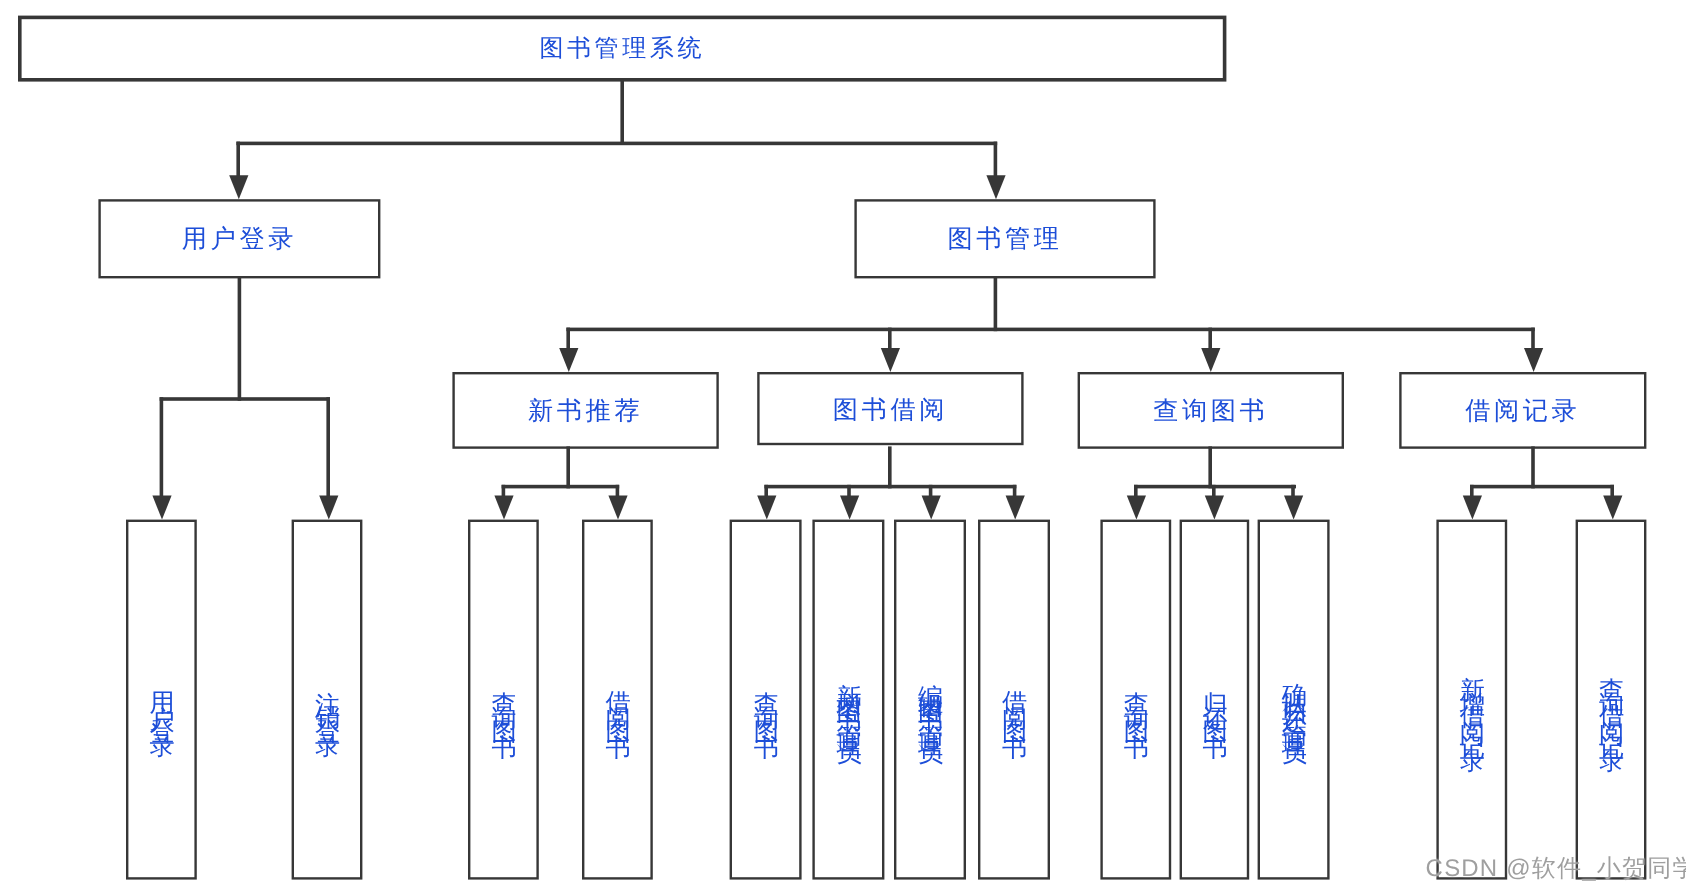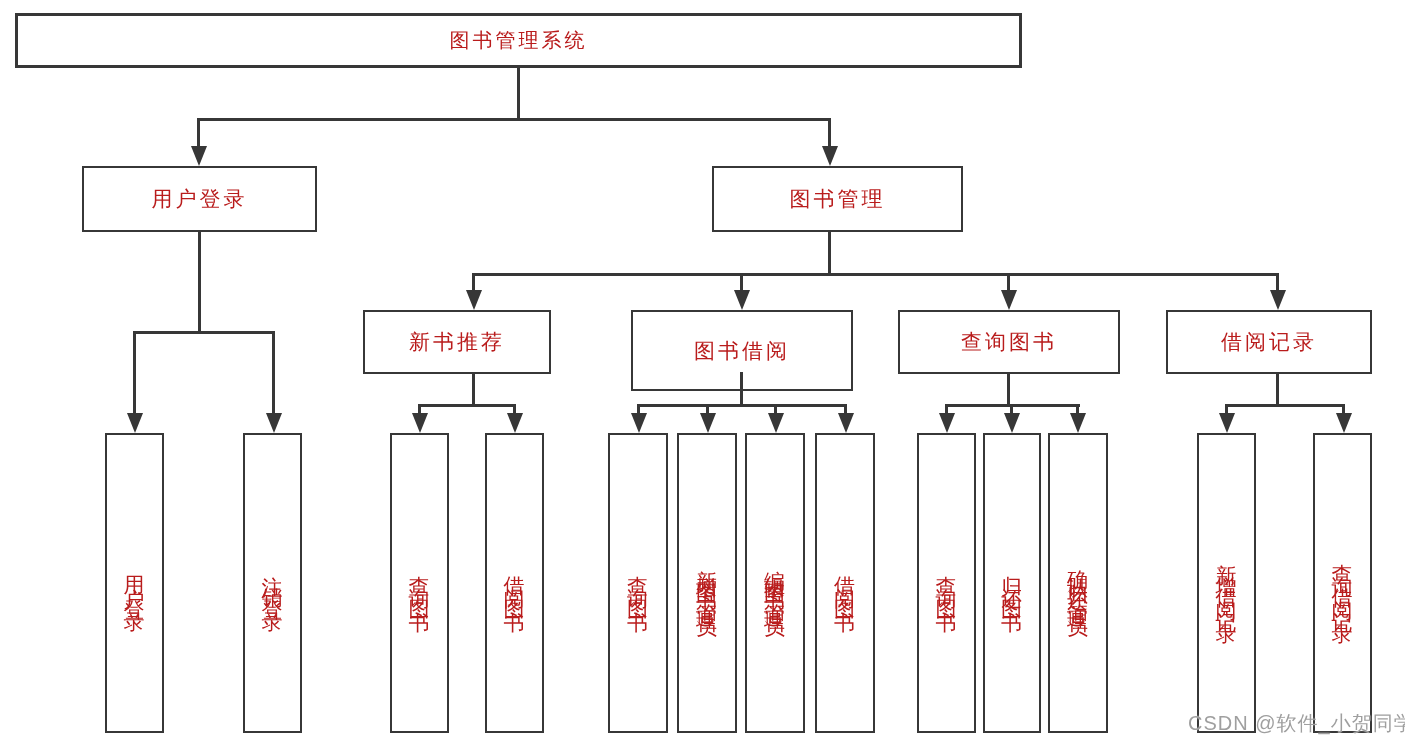--- a/index.html
+++ b/index.html
@@ -6,21 +6,21 @@
   .canvas{
     position:relative;width:1405px;height:747px;background:#ffffff;
     font-family:"Liberation Sans","DejaVu Sans",sans-serif;overflow:hidden;
   }
   .box{
     position:absolute;background:#fff;border:2px solid #373737;
     display:flex;align-items:center;justify-content:center;
     box-sizing:border-box;color:#333;
   }
   .box.root{border-width:3px;}
-  .lbl{font-size:21px;letter-spacing:3px;white-space:nowrap;color:#b91c1c;}
+  .lbl{font-size:21px;letter-spacing:3px;white-space:nowrap;color:#1d4ed8;}
   .root .lbl{font-size:20px;}
   .leaf .lbl{
     writing-mode:vertical-rl;text-orientation:mixed;
     font-size:21px;letter-spacing:8px;white-space:normal;line-height:1.1;
   }
   .hline,.vline{position:absolute;background:#373737;}
   .hline{height:3px;}
   .vline{width:3px;}
   .arrow{
     position:absolute;width:0;height:0;
@@ -67,24 +67,24 @@
   <div class="hline" style="left:472px;top:273px;width:807px;"></div>
   <div class="vline" style="left:472px;top:273px;height:21px;"></div>
   <div class="arrow" style="left:466px;top:290px;"></div>
   <div class="vline" style="left:740px;top:273px;height:21px;"></div>
   <div class="arrow" style="left:734px;top:290px;"></div>
   <div class="vline" style="left:1007px;top:273px;height:21px;"></div>
   <div class="arrow" style="left:1001px;top:290px;"></div>
   <div class="vline" style="left:1276px;top:273px;height:21px;"></div>
   <div class="arrow" style="left:1270px;top:290px;"></div>
 
-  <div class="box" style="left:363px;top:310px;width:188px;height:64px;">
+  <div class="box" style="left:377px;top:310px;width:222px;height:64px;">
     <span class="lbl">新书推荐</span>
   </div>
-  <div class="box" style="left:631px;top:310px;width:222px;height:81px;">
+  <div class="box" style="left:631px;top:310px;width:222px;height:61px;">
     <span class="lbl">图书借阅</span>
   </div>
   <div class="box" style="left:898px;top:310px;width:222px;height:64px;">
     <span class="lbl">查询图书</span>
   </div>
   <div class="box" style="left:1166px;top:310px;width:206px;height:64px;">
     <span class="lbl">借阅记录</span>
   </div>
 
   <div class="vline" style="left:472px;top:372px;height:35px;"></div>

